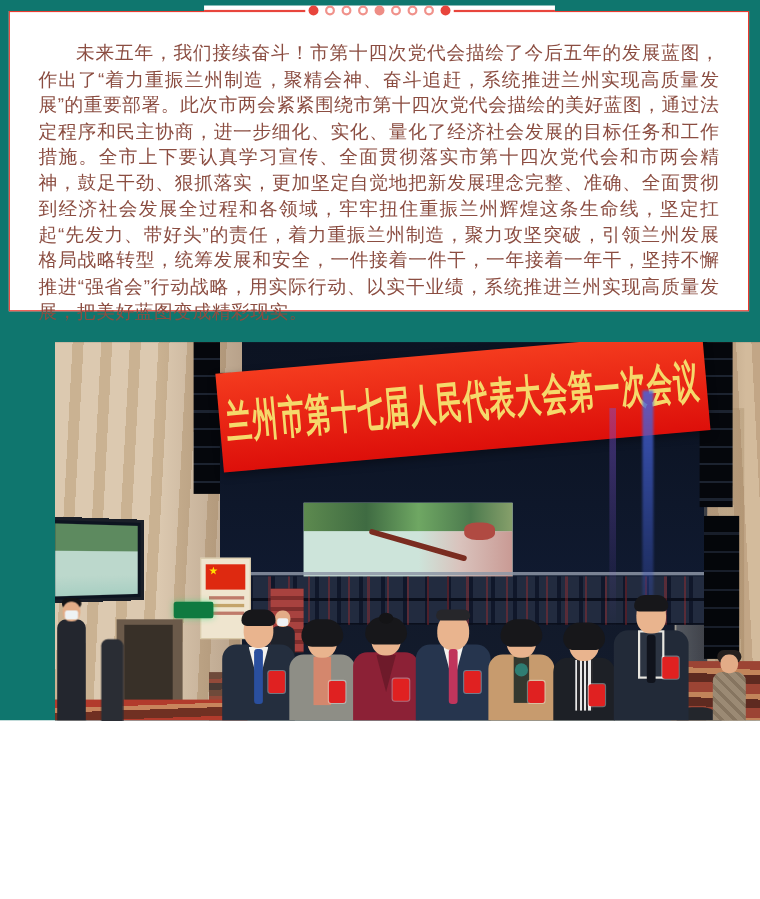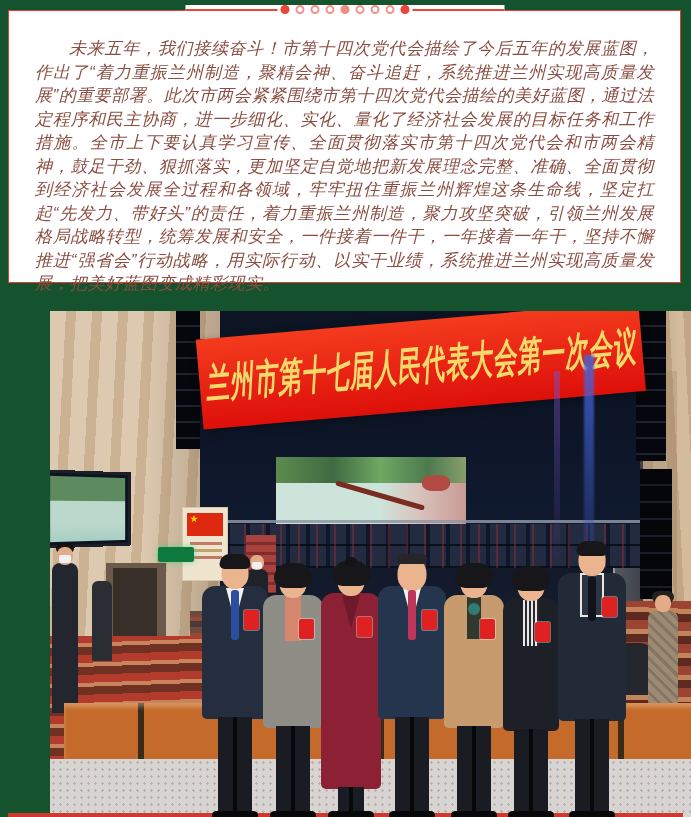--- a/index.html
+++ b/index.html
@@ -1,17 +1,17 @@
 <!DOCTYPE html>
 <html><head>
 <meta charset="utf-8">
 <style>
   html,body{margin:0;padding:0;background:#fff;}
-  .page{position:relative;width:691px;height:817px;background:#14532d;overflow:hidden;
-        font-family:"Liberation Sans","DejaVu Sans",sans-serif;font-style:italic;}
+  .page{position:relative;width:691px;height:655px;background:#0f766e;overflow:hidden;
+        font-family:"Liberation Sans","DejaVu Sans",sans-serif;}
 
   
   .intro-box{position:absolute;left:8px;top:10px;width:673px;height:273px;
              border:1px solid #ea3b30;box-sizing:border-box;background:#fff;}
   .divider{position:absolute;top:-6px;left:50%;transform:translateX(-50%);
            display:flex;align-items:center;background:#fff;}
   .divider i{display:block;}
   .dline{width:92px;height:2px;background:#e8453c;}
   .dot{width:9px;height:9px;border-radius:50%;margin:0 3px;box-sizing:border-box;}
   .dot.solid{background:#e8453c;}

